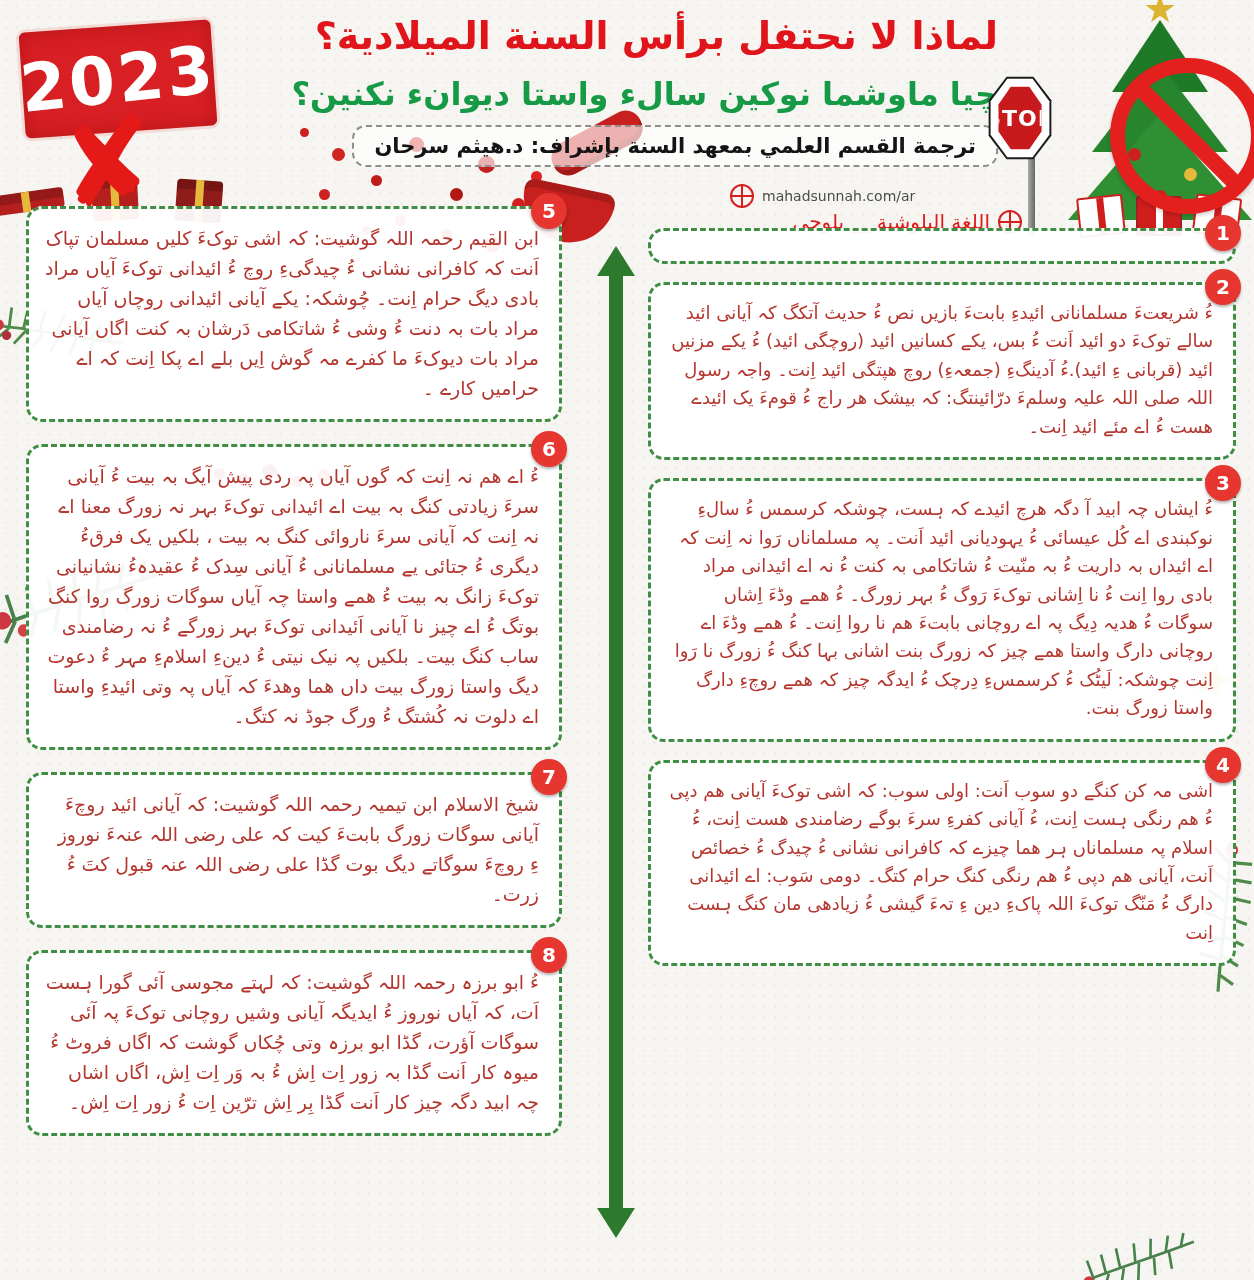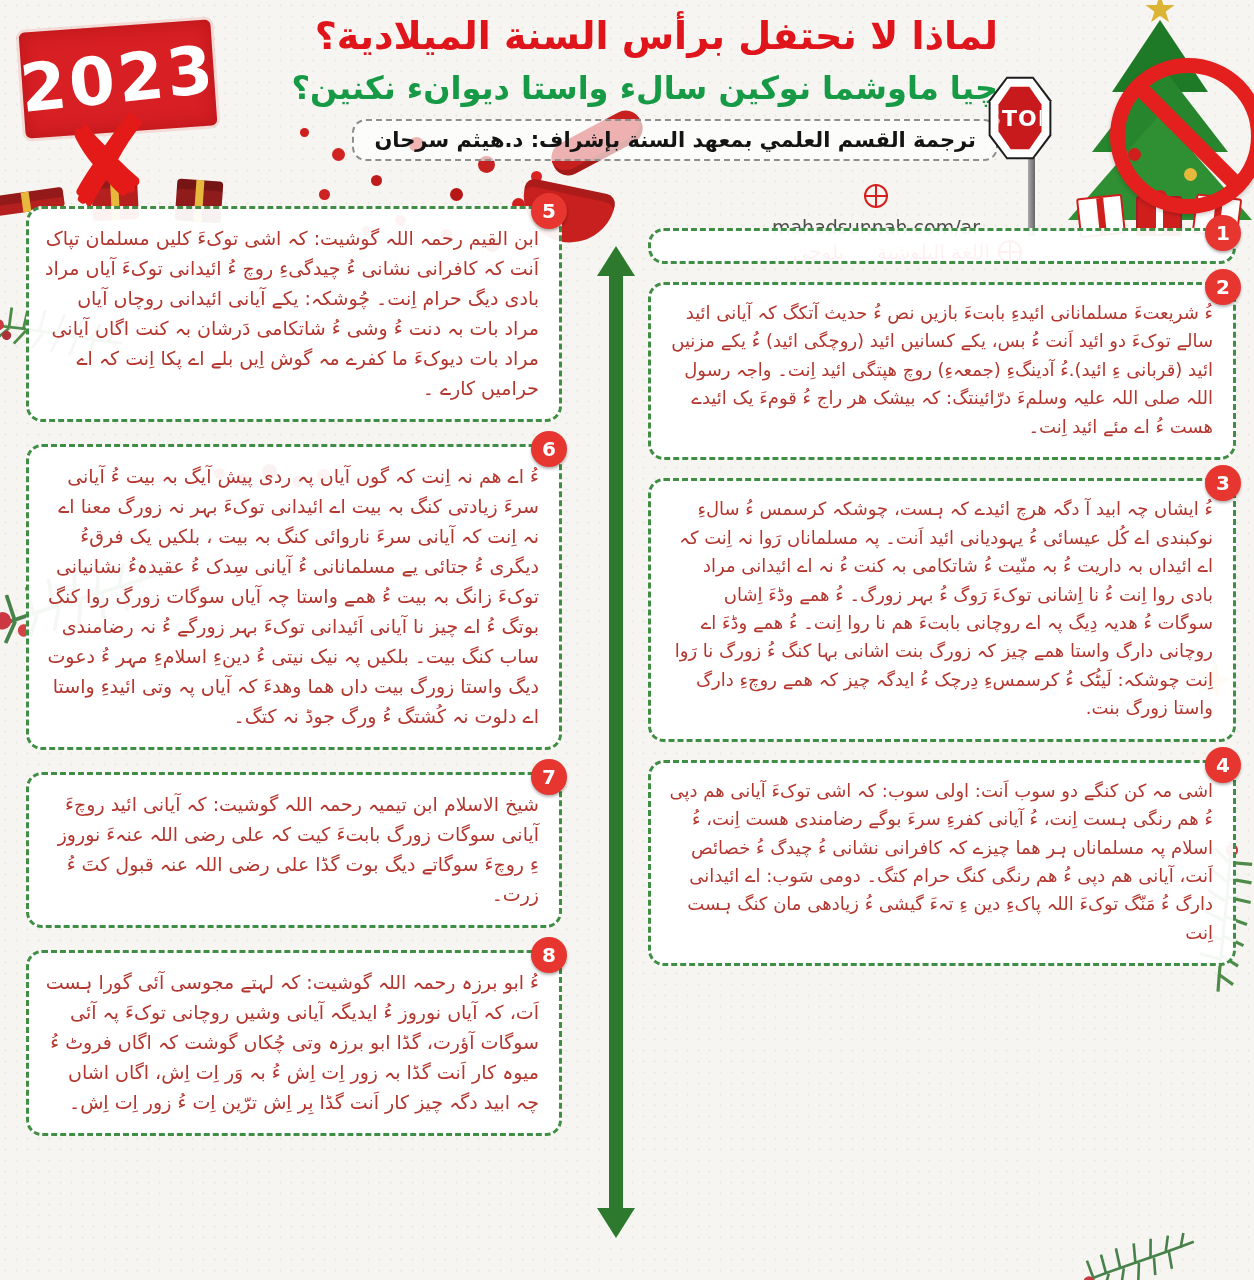--- a/index.html
+++ b/index.html
@@ -28,25 +28,25 @@
   .gift-lid{position:absolute;left:548px;top:126px;z-index:1;width:98px;height:34px;background:#c8201e;border-radius:16px;transform:rotate(-28deg);box-shadow:inset 0 -6px 0 rgba(0,0,0,.18);}
   .gift-bowl{position:absolute;left:520px;top:186px;z-index:1;width:92px;height:56px;background:#c8201e;border-radius:10px 10px 46px 46px;transform:rotate(12deg);box-shadow:inset 0 8px 0 rgba(0,0,0,.15);}
   .mini-gift{position:absolute;z-index:1;width:46px;height:42px;background:#b5201f;border-radius:4px;box-shadow:inset 0 10px 0 rgba(0,0,0,.18);}
   .mini-gift::before{content:"";position:absolute;left:50%;top:0;bottom:0;width:8px;margin-left:-4px;background:#e6b93c;}
   .mini-gift.g1{left:92px;top:178px;transform:rotate(-3deg);}
   .mini-gift.g2{left:176px;top:180px;background:#8f1b1a;transform:rotate(4deg);}
   .mini-gift.g3{left:-12px;top:192px;width:76px;height:20px;transform:rotate(-8deg);}
   
   .titles{position:absolute;left:218px;top:14px;width:780px;z-index:2;text-align:right;direction:rtl;}
   .title-ar{color:#e0151b;font-size:38px;font-weight:bold;line-height:1.2;white-space:nowrap;}
-  .title-bal{color:#169a46;font-size:32px;font-weight:bold;margin-top:9px;white-space:nowrap;}
+  .title-bal{color:#169a46;font-size:32px;font-weight:bold;margin-top:15px;white-space:nowrap;}
   .attr-box{display:inline-block;margin-top:12px;border:2px dashed #8e8e8e;border-radius:14px;padding:7px 20px;
     font-size:21px;font-weight:bold;color:#141414;background:rgba(255,255,255,.65);white-space:nowrap;}
   .siterow{position:absolute;left:730px;top:184px;width:292px;z-index:2;}
-  .url-line{display:flex;align-items:center;gap:8px;color:#4c4c4c;font-size:19px;flex-direction:column;}
+  .url-line{display:flex;align-items:center;gap:8px;color:#4c4c4c;font-size:14px;}
   .lang-line{display:flex;align-items:center;gap:8px;direction:rtl;color:#e01a1a;font-weight:normal;font-size:20px;margin-top:2px;}
   .globe{width:20px;height:20px;border-radius:50%;border:2px solid #d6201f;flex:0 0 auto;position:relative;}
   .globe::before{content:"";position:absolute;left:50%;top:-2px;bottom:-2px;width:2px;margin-left:-1px;background:#d6201f;}
   .globe::after{content:"";position:absolute;top:50%;left:-2px;right:-2px;height:2px;margin-top:-1px;background:#d6201f;}
   
   .tree{position:absolute;left:1066px;top:2px;width:188px;height:234px;z-index:1;}
   .tri{position:absolute;left:50%;transform:translateX(-50%);width:0;height:0;border-left-style:solid;border-right-style:solid;border-left-color:transparent;border-right-color:transparent;}
   .t1{top:18px;border-left-width:48px;border-right-width:48px;border-bottom:72px solid #1f7a28;}
   .t2{top:62px;border-left-width:68px;border-right-width:68px;border-bottom:88px solid #27852e;}
   .t3{top:112px;border-left-width:92px;border-right-width:92px;border-bottom:106px solid #2e8f33;}

